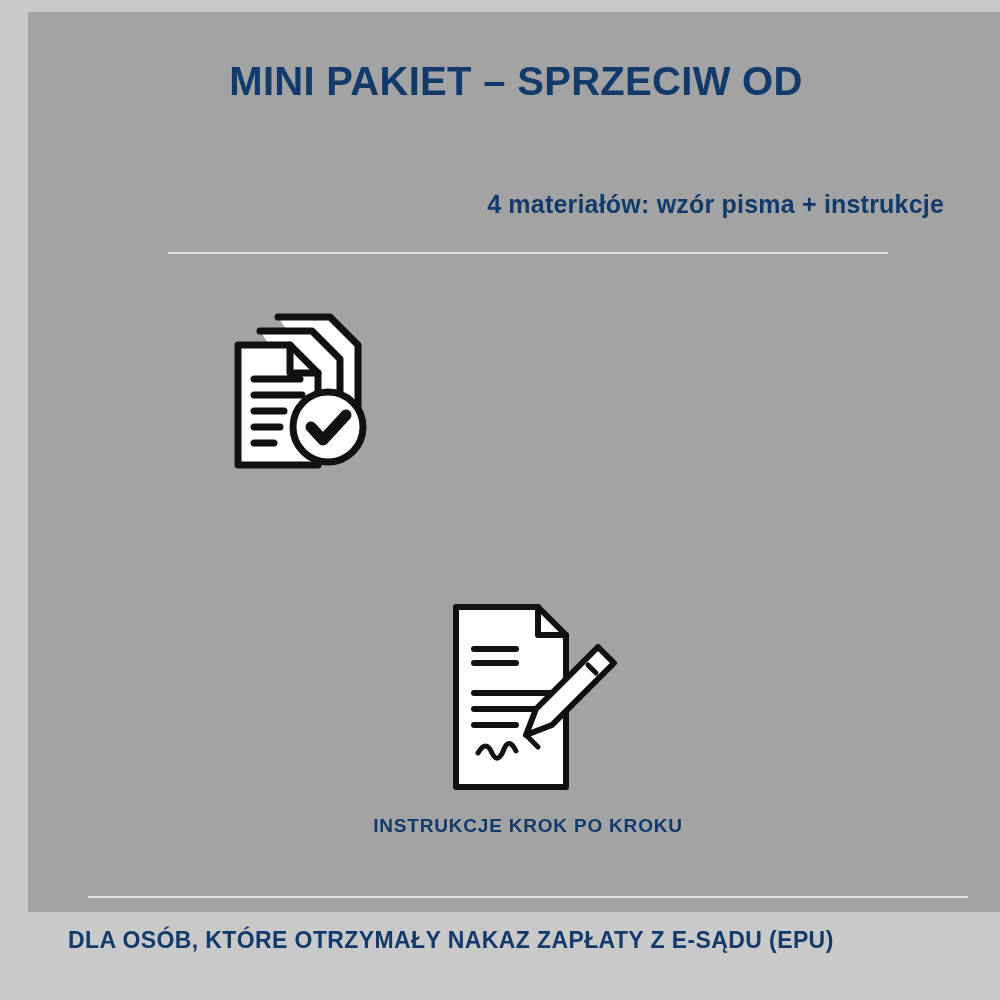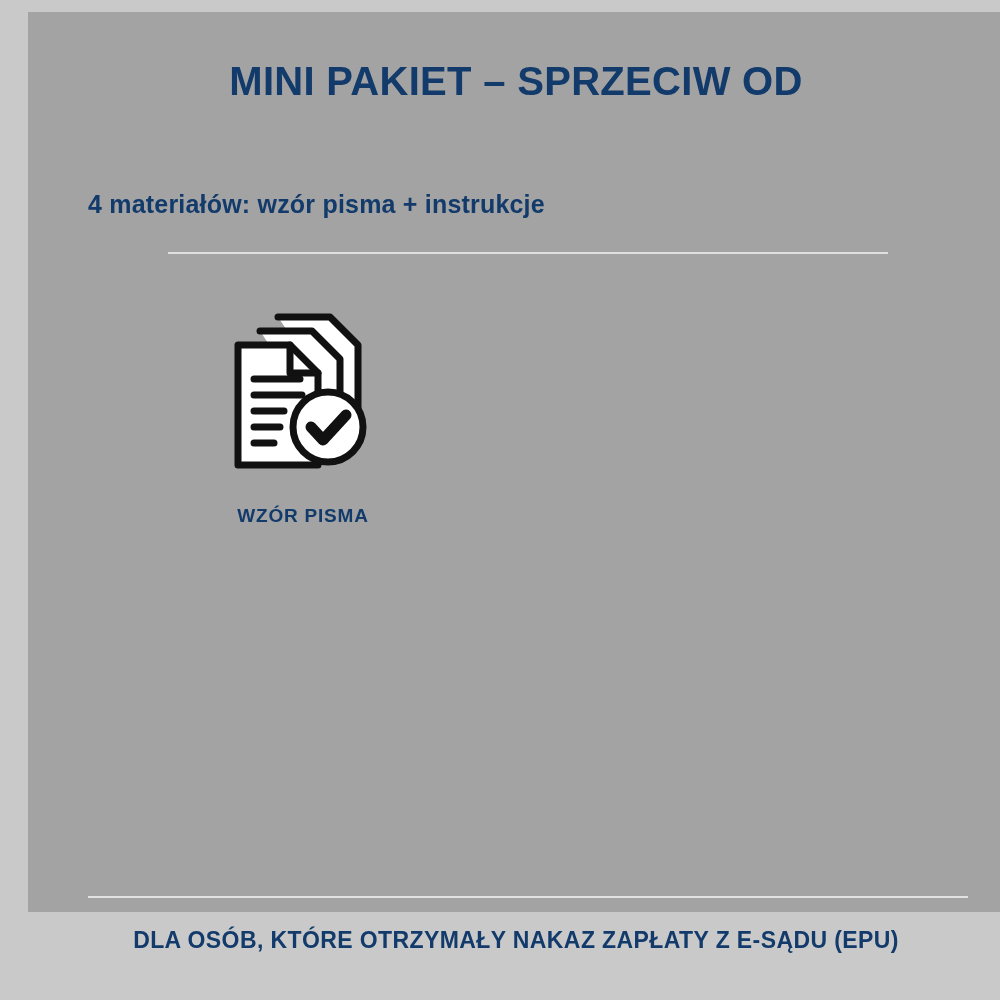--- a/index.html
+++ b/index.html
@@ -32,21 +32,21 @@
     font-size: 40px;
     font-weight: bold;
     line-height: 1.35;
     letter-spacing: 0.3px;
   }
   .subhead {
     position: absolute;
     left: 60px;
     top: 178px;
     width: 856px;
-    text-align: left;
+    text-align: right;
     color: #123a6b;
     font-size: 25px;
     font-weight: bold;
     letter-spacing: 0.2px;
   }
   .divider-top {
     position: absolute;
     left: 140px;
     top: 240px;
     width: 720px;
@@ -80,21 +80,20 @@
     text-transform: uppercase;
   }
   #item-0 { left: 80px; top: 275px; width: 390px; }
   #item-1 { left: 495px; top: 275px; width: 390px; }
   #item-2 { left: 305px; top: 585px; width: 390px; }
   .footer {
     position: absolute;
     left: 40px;
     top: 915px;
     width: 896px;
-    text-align: center;
     color: #123a6b;
     font-size: 23px;
     font-weight: bold;
     letter-spacing: 0.4px;
   }
   svg { display: block; }
 </style>
 </head>
 <body>
 
@@ -113,22 +112,36 @@
       <svg width="175" height="200" viewBox="0 0 175 200" fill="none" stroke="#111" stroke-width="7" stroke-linejoin="round" stroke-linecap="round">
         <path d="M62 30 h52 l28 28 v92" fill="#fff"></path>
         <path d="M44 44 h52 l28 28 v92" fill="#fff"></path>
         <path d="M22 58 h52 l28 28 v92 H22 Z" fill="#fff"></path>
         <path d="M74 58 v28 h28" fill="none"></path>
         <path d="M38 92 h46 M38 108 h48 M38 124 h30 M38 140 h26 M38 156 h20" stroke-width="7"></path>
         <circle cx="112" cy="140" r="35" fill="#fff"></circle>
         <path d="M95 140 l12 13 l23 -25" stroke-width="11"></path>
       </svg>
     </div>
-    <div class="caption">WZÓR PISMA</div>
   </div>
 
 
+  <div class="item" id="item-2">
+    <div class="icon-box">
+      <svg width="180" height="200" viewBox="0 0 180 200" fill="none" stroke="#111" stroke-width="6" stroke-linejoin="round" stroke-linecap="round">
+        <path d="M18 10 h82 l28 28 v152 H18 Z" fill="#fff"></path>
+        <path d="M100 10 v28 h28" fill="none"></path>
+        <path d="M36 52 h42 M36 66 h42" stroke-width="6"></path>
+        <path d="M36 96 h76 M36 112 h62 M36 128 h42" stroke-width="6"></path>
+        <path d="M40 156 q8 -14 14 0 q6 12 12 -4 q5 -12 12 2" stroke-width="5"></path>
+        <path d="M168 58 l-8 -8 -62 62 -10 26 26 -10 62 -62 Z" fill="#fff"></path>
+        <path d="M150 68 l8 8" stroke-width="5"></path>
+        <path d="M88 138 l12 12" stroke-width="5"></path>
+      </svg>
+    </div>
+    <div class="caption">INSTRUKCJE KROK PO KROKU</div>
+  </div>
 
   <div class="divider-bottom"></div>
 
   <div class="footer">DLA OSÓB, KTÓRE OTRZYMAŁY NAKAZ ZAPŁATY Z E-SĄDU (EPU)</div>
 
 </div>
 
 </body></html>

